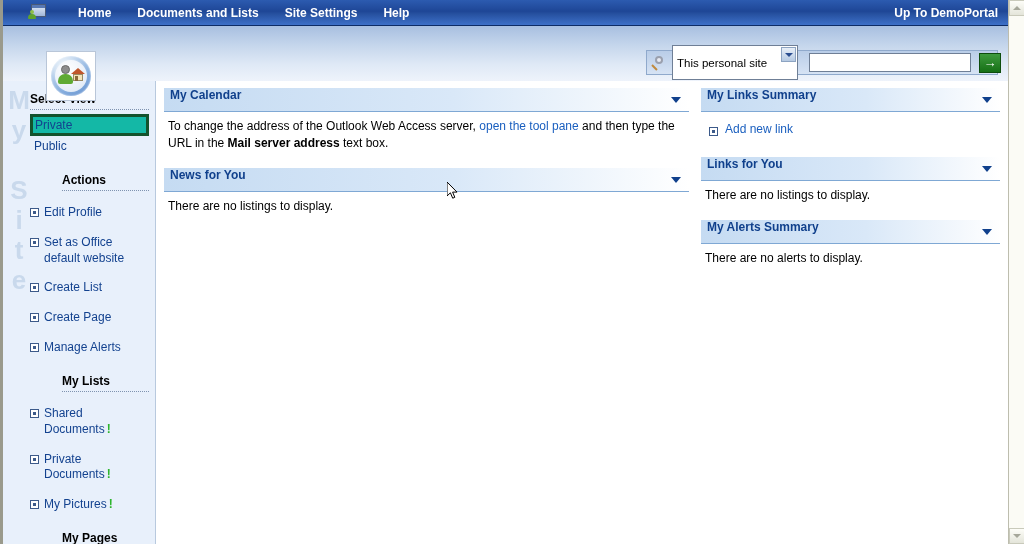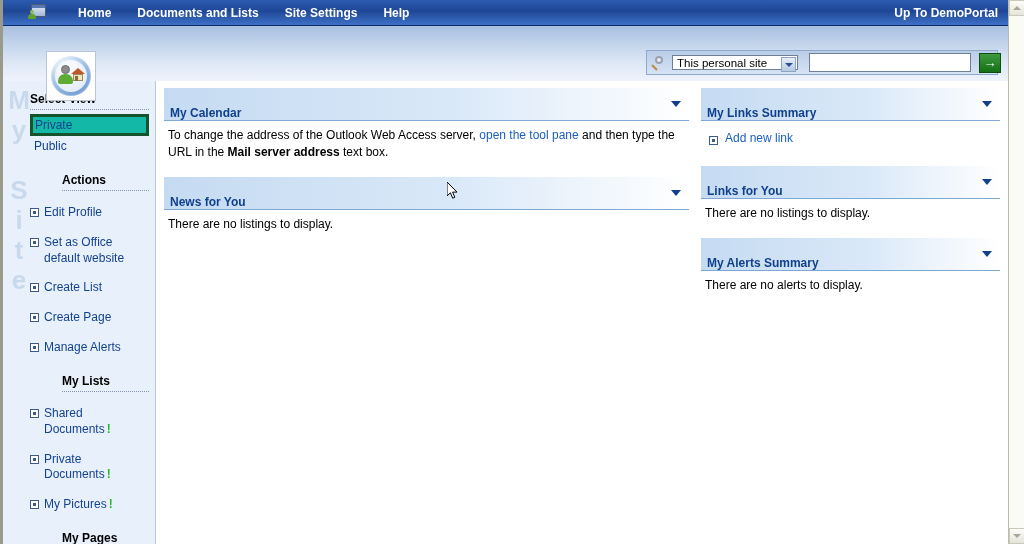--- a/index.html
+++ b/index.html
@@ -248,21 +248,21 @@
     position: absolute;
     left: 2px; top: 10px;
     width: 7px; height: 2px;
     background: #c08a3e;
     transform: rotate(45deg);
     transform-origin: left center;
   }
   .search-scope {
     position: relative;
     width: 126px;
-    height: 15px;
+    height: 35px;
     background: #ffffff;
     border: 1px solid #6f7f96;
     box-sizing: border-box;
     display: flex;
     align-items: center;
     flex: 0 0 126px;
   }
   .search-scope .label {
     font-size: 11.5px;
     color: #000000;
@@ -451,25 +451,25 @@
   .col-left {
     flex: 0 0 525px;
     width: 525px;
   }
   .col-right {
     flex: 1 1 auto;
   }
   .webpart { margin-bottom: 12px; }
   .wp-header {
     position: relative;
-    height: 33px;
+    height: 24px;
     background: linear-gradient(to right, #c5dbf2 0%, #d9e8f8 55%, #ffffff 100%);
     border-bottom: 1px solid #7fa8d4;
     display: flex;
-    align-items: flex-end;
+    align-items: flex-start;
     padding: 0 6px;
     box-sizing: border-box;
   }
   .wp-title {
     font-size: 12px;
     font-weight: bold;
     color: #10408c;
     white-space: nowrap;
   }
   .wp-menu {

